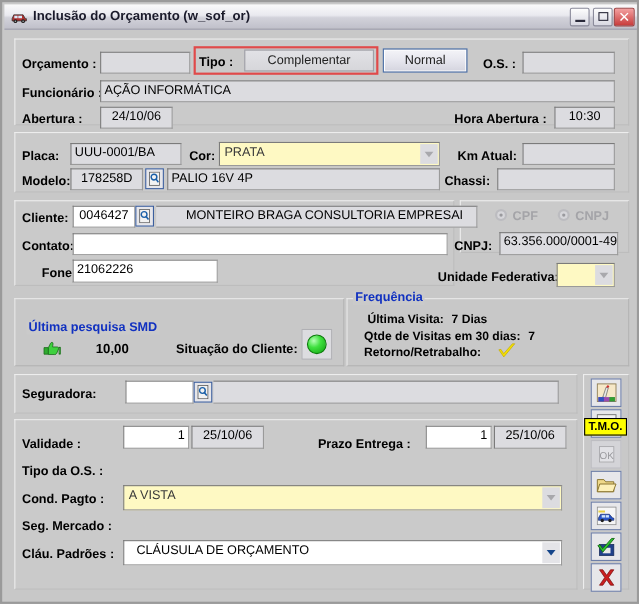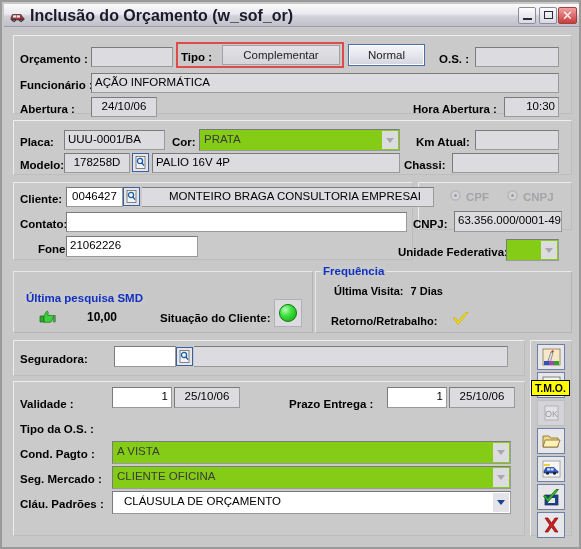--- a/index.html
+++ b/index.html
@@ -17,21 +17,21 @@
   }
   
   .titlebar{
     position:absolute;left:2px;top:2px;width:575px;height:23px;
     background:linear-gradient(to bottom,#fafafa 0%,#e9e9ef 45%,#d2d2da 55%,#c0c0ca 100%);
     border-bottom:1px solid #9b9bab;
     box-sizing:border-box;
   }
   .title-text{
     position:absolute;left:26px;top:3px;
-    font-size:16px;font-weight:bold;color:#1a1a2a;
+    font-size:12px;font-weight:bold;color:#1a1a2a;
     white-space:nowrap;
   }
   .title-icon{
     position:absolute;left:5px;top:5px;width:17px;height:12px;
   }
   .tb-btn{
     position:absolute;top:3px;width:18px;height:17px;
     box-sizing:border-box;
     border:1px solid #8b8b9b;
     background:linear-gradient(to bottom,#fdfdfd,#d8d8e2);
@@ -70,21 +70,21 @@
     white-space:nowrap;overflow:hidden;
   }
   .fld.ro{background:#dcdce0;}
   .fld.r{text-align:right;}
   .combo{
     position:absolute;box-sizing:border-box;
     border:1px solid #9a9a9a;border-top-color:#7b7b7b;border-left-color:#7b7b7b;
     background:#ffffff;font-size:11.5px;color:#000;
     padding:2px 18px 2px 4px;line-height:15px;white-space:nowrap;overflow:hidden;
   }
-  .combo.ro{background:#84cc16;color:#3a3a3a;}
+  .combo.ro{background:#fef9c3;color:#3a3a3a;}
   .arrow{
     position:absolute;right:1px;top:1px;bottom:1px;width:16px;
     background:#e4e4e8;
     display:flex;align-items:center;justify-content:center;
   }
   .combo.ro .arrow{background:#dcdce0;}
   .arrow i{
     display:block;width:0;height:0;
     border-left:4px solid transparent;border-right:4px solid transparent;
     border-top:5px solid #15458a;
@@ -211,21 +211,21 @@
 
   <div class="lbl" style="left:437px;top:50px;">O.S. :</div>
   <div class="fld ro" style="left:473px;top:45px;width:84px;height:20px;"></div>
 
   <div class="lbl" style="left:18px;top:76px;">Funcionário :</div>
   <div class="fld ro" style="left:89px;top:71px;width:468px;height:20px;">AÇÃO INFORMÁTICA</div>
 
   <div class="lbl" style="left:18px;top:100px;text-align:right;">Abertura :</div>
   <div class="fld ro" style="left:89px;top:95px;width:66px;height:20px;text-align:center;">24/10/06</div>
   <div class="lbl" style="left:391px;top:100px;padding-left:20px;">Hora Abertura :</div>
-  <div class="fld ro" style="left:502px;top:95px;width:55px;height:20px;text-align:right;">10:30</div>
+  <div class="fld ro" style="left:502px;top:95px;width:55px;height:20px;text-align:center;">10:30</div>
 
   <div class="panel" style="left:11px;top:118px;width:559px;height:55px;"></div>
 
   <div class="lbl" style="left:18px;top:133px;">Placa:</div>
   <div class="fld ro" style="left:62px;top:128px;width:101px;height:20px;">UUU-0001/BA</div>
 
   <div class="lbl" style="left:170px;top:133px;">Cor:</div>
   <div class="combo ro" style="left:197px;top:127px;width:201px;height:22px;">
     <span>PRATA</span>
     <span class="arrow">
@@ -304,20 +304,24 @@
   <div class="lbl" style="left:158px;top:309px;">Situação do Cliente:</div>
   <div class="lightbg" style="left:272px;top:297px;width:28px;height:28px;"></div>
   <div class="light" style="left:277px;top:302px;"></div>
 
   <div class="gbox" style="left:313px;top:269px;width:257px;height:62px;"></div>
   <div class="gtitle" style="left:319px;top:263px;">Frequência</div>
   <div class="freqline" style="left:332px;top:283px;">
     <span>Última Visita:</span>
     <span style="margin-left:4px;">7 Dias</span>
   </div>
+  <div class="freqline" style="left:329px;top:298px;">
+    <span>Qtde de Visitas em 30 dias:</span>
+    <span style="margin-left:4px;">7</span>
+  </div>
   <div class="freqline" style="left:329px;top:313px;">
     <span>Retorno/Retrabalho:</span>
   </div>
   <span style="position:absolute;left:450px;top:309px;">
     <svg width="18" height="17" viewBox="0 0 18 17">
       <path d="M1.5 7 L6 13.5 L16 1.5 L13.8 1.5 L5.9 10.5 L3.4 6.6 Z" fill="#f5e000" stroke="#c0a800" stroke-width="0.6"></path>
     </svg>
   </span>
 
   <div class="panel" style="left:11px;top:338px;width:512px;height:36px;"></div>
@@ -346,26 +350,20 @@
 
   <div class="lbl" style="left:18px;top:445px;">Cond. Pagto :</div>
   <div class="combo ro" style="left:110px;top:439px;width:399px;height:23px;">
     <span>A VISTA</span>
     <span class="arrow">
         <i></i>
       </span>
   </div>
 
   <div class="lbl" style="left:18px;top:470px;">Seg. Mercado :</div>
-  <div class="combo ro" style="left:110px;top:464px;width:399px;height:23px;">
-    <span>CLIENTE OFICINA</span>
-    <span class="arrow">
-        <i></i>
-      </span>
-  </div>
 
   <div class="lbl" style="left:18px;top:495px;">Cláu. Padrões :</div>
   <div class="combo" style="left:110px;top:489px;width:399px;height:23px;padding-left:11px;">
     <span>CLÁUSULA DE ORÇAMENTO</span>
     <span class="arrow">
         <i></i>
       </span>
   </div>
 
   <div class="sidebar" style="left:528px;top:338px;width:42px;height:196px;"></div>

